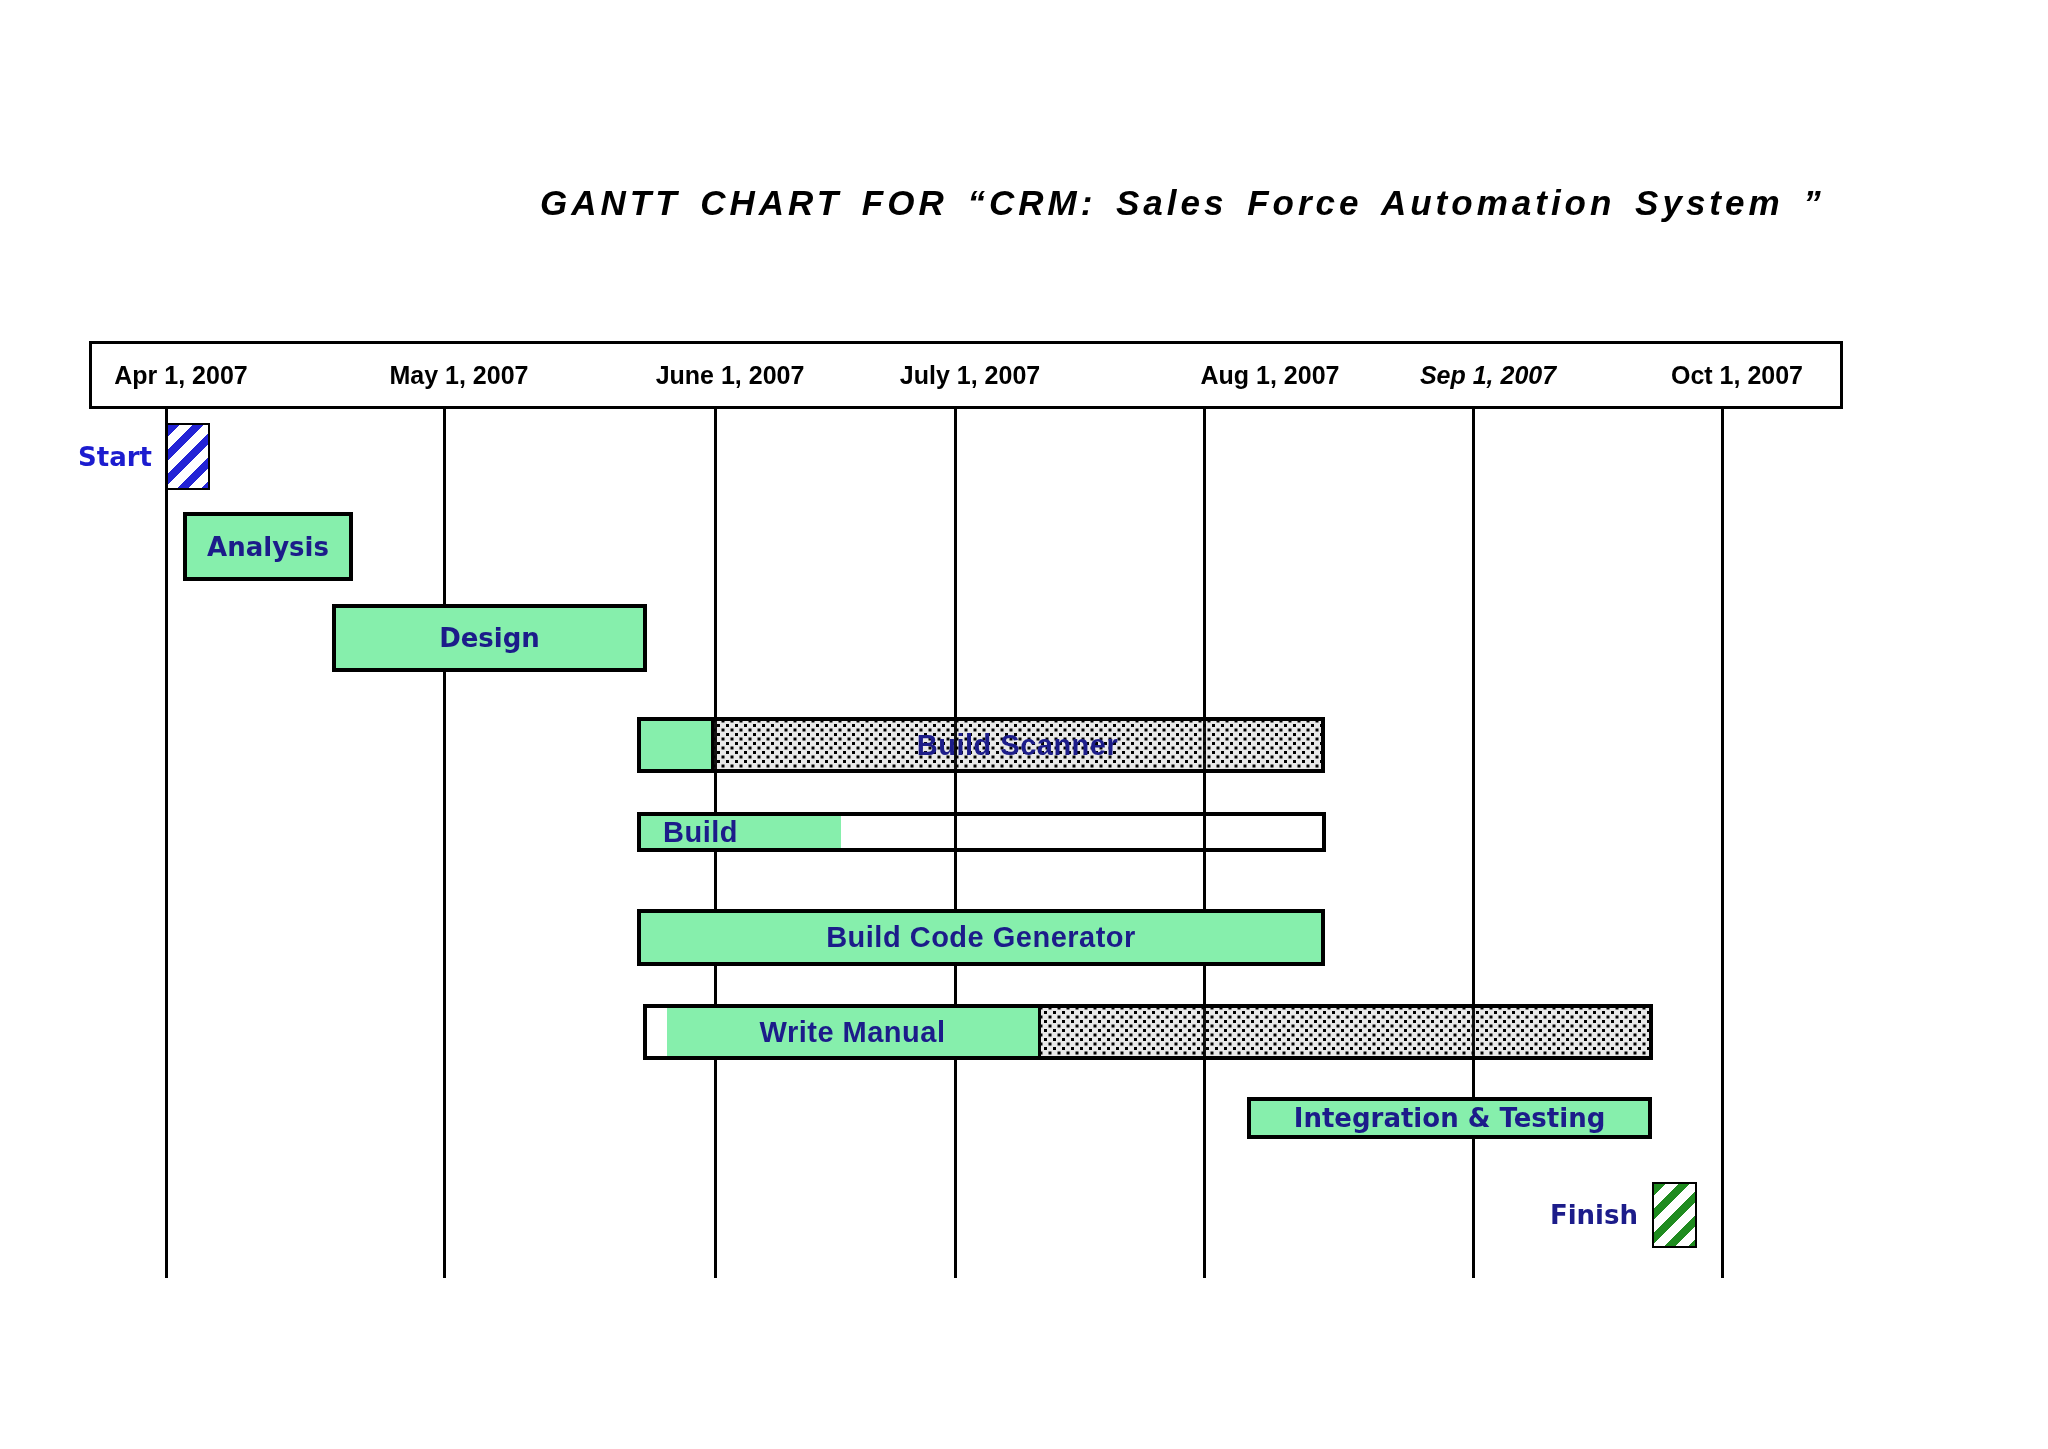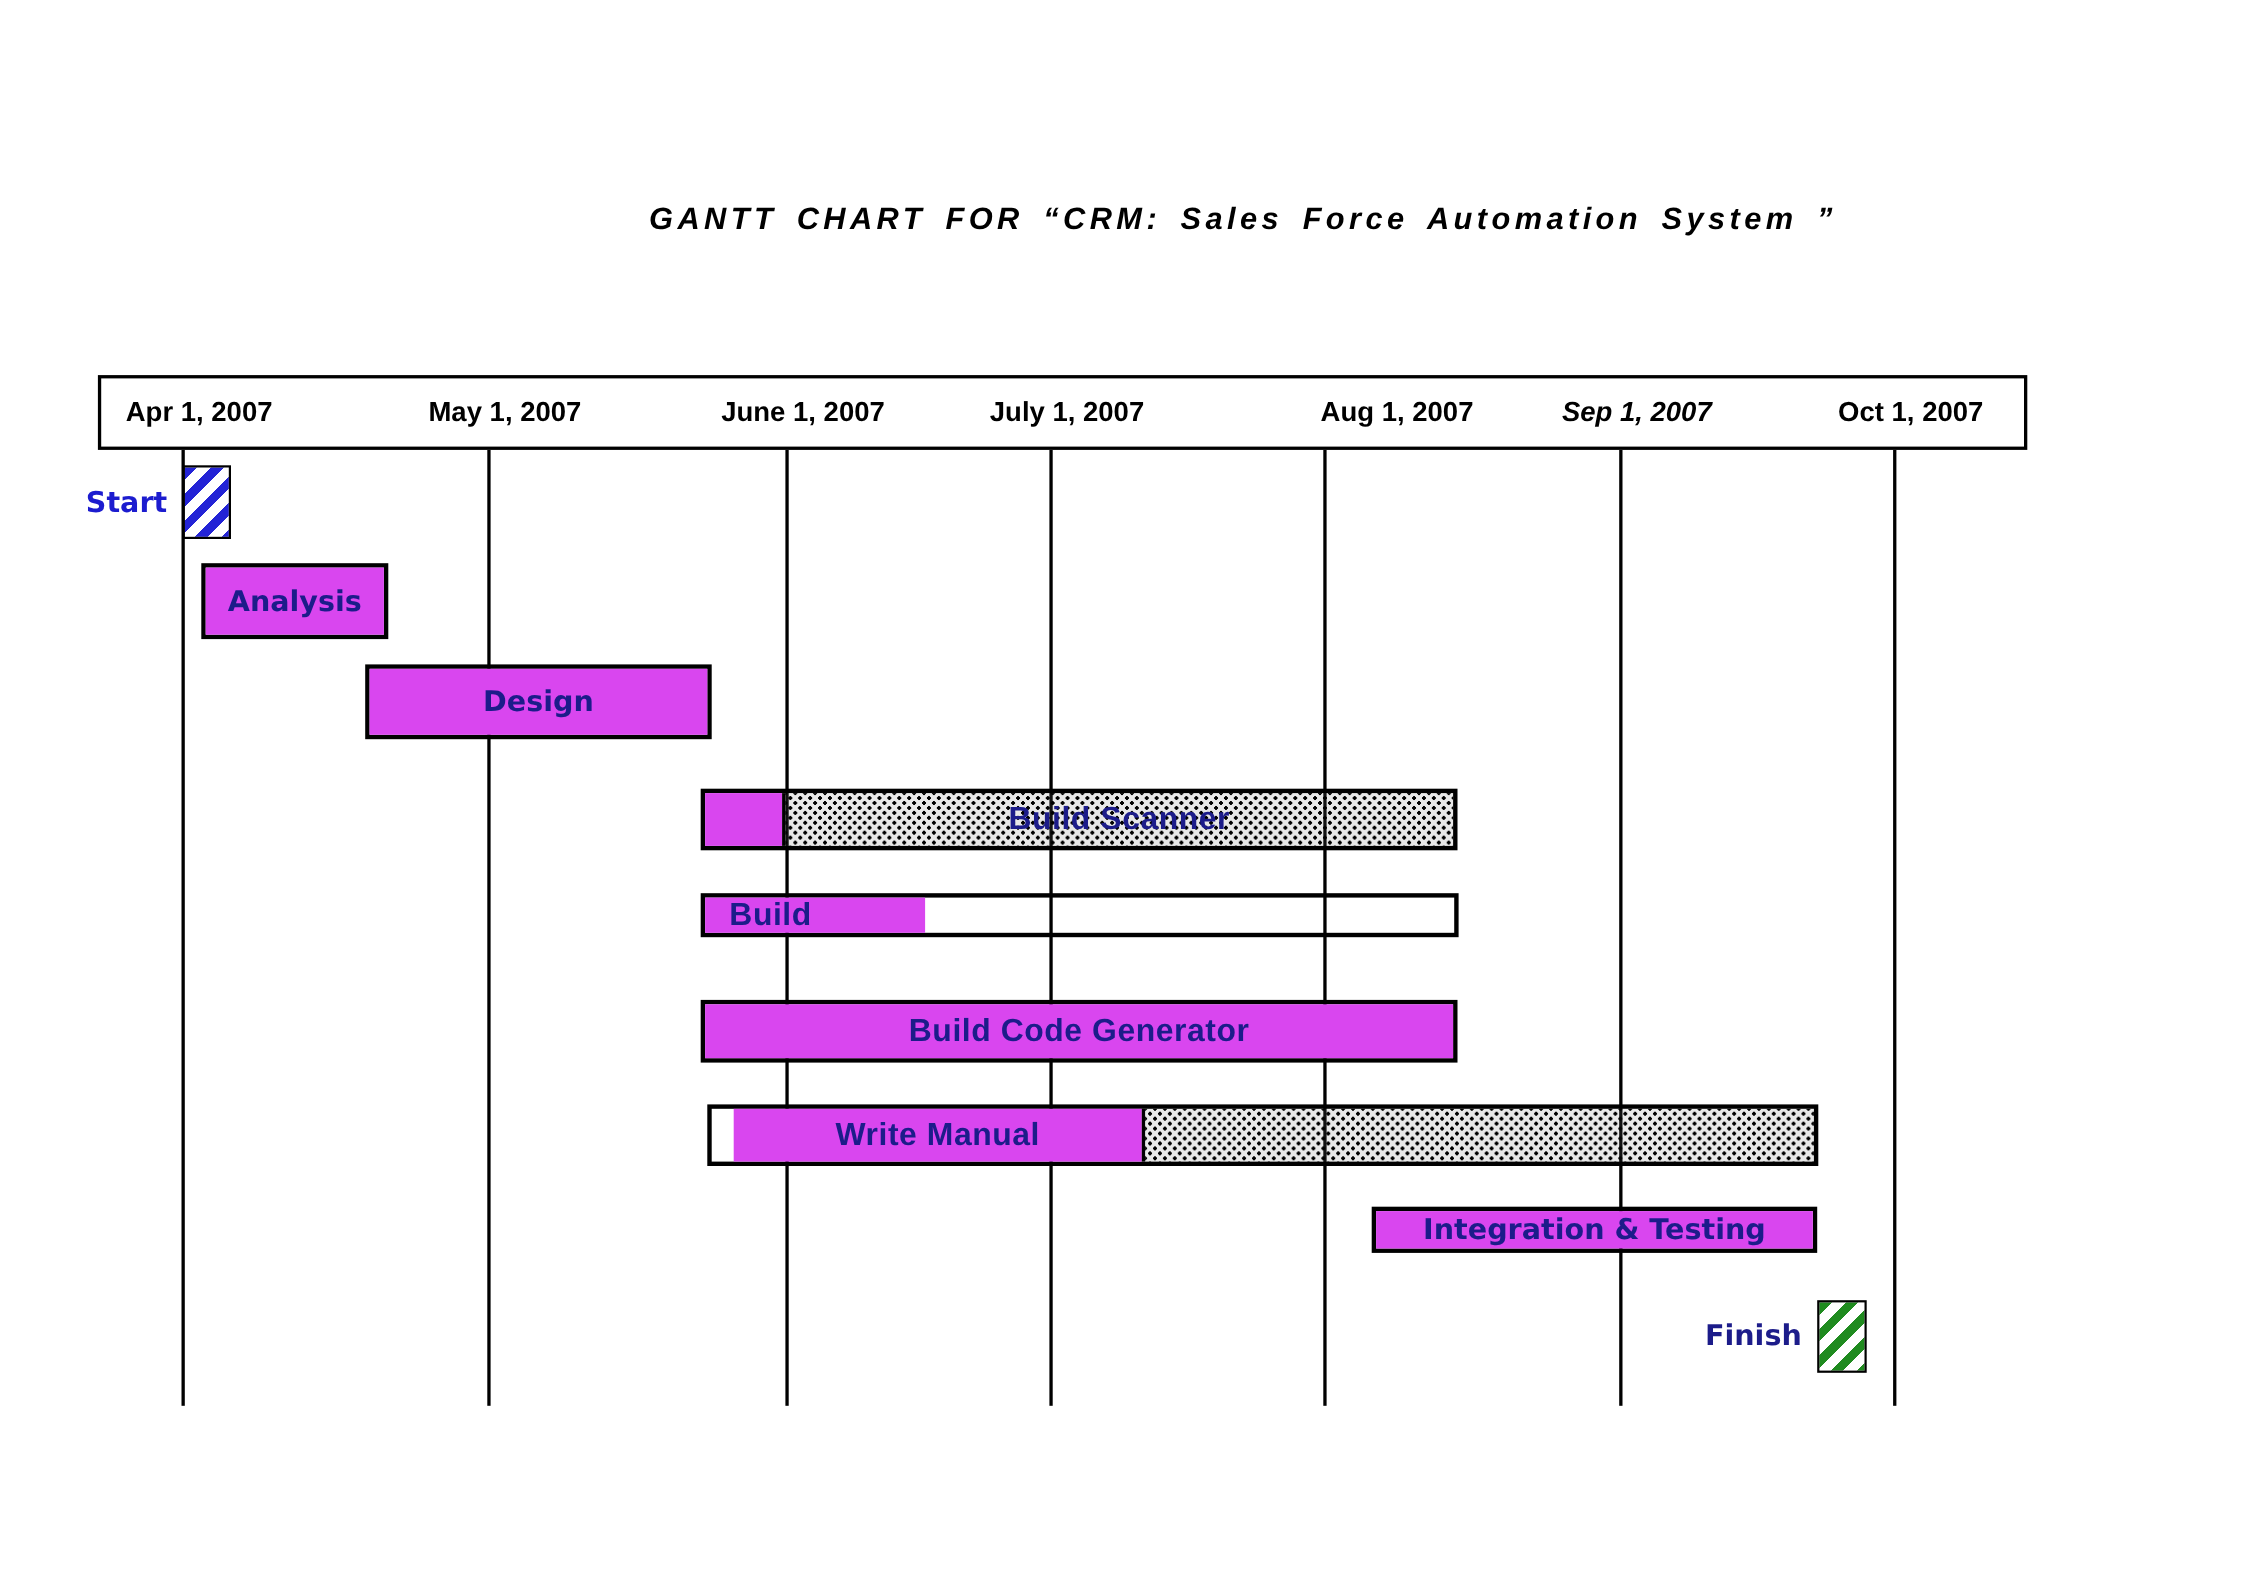--- a/index.html
+++ b/index.html
@@ -3,36 +3,36 @@
 <meta charset="utf-8">
 <style>
   html,body{margin:0;padding:0;}
   body{
     width:2048px;height:1449px;background:#ffffff;position:relative;
     font-family:"Liberation Sans",sans-serif;overflow:hidden;
   }
   .chart-title{
     position:absolute;left:540px;top:183px;width:1180px;text-align:center;
     font-family:"Liberation Sans",sans-serif;font-style:italic;font-weight:bold;
-    font-size:28px;letter-spacing:4px;word-spacing:6px;color:#000;white-space:nowrap;
+    font-size:35px;letter-spacing:4px;word-spacing:6px;color:#000;white-space:nowrap;
   }
   .axis-box{
     position:absolute;box-sizing:border-box;border:3px solid #000;background:#fff;z-index:2;
   }
   .axis-label{
     position:absolute;transform:translateX(-50%);font-weight:bold;font-size:25px;
     color:#000;white-space:nowrap;z-index:3;
   }
   .gridline{position:absolute;width:3px;background:#000;z-index:1;}
   .task-bar{
     position:absolute;box-sizing:border-box;border:4px solid #000;
     display:flex;align-items:stretch;z-index:2;
   }
   .seg{height:100%;display:flex;align-items:center;box-sizing:border-box;overflow:hidden;}
-  .seg.plain{background:#d946ef;}
+  .seg.plain{background:#86efac;}
   .seg.dotted{
     background-color:rgba(110,110,110,0.16);
     background-image:
       radial-gradient(circle,#000 1.5px,rgba(0,0,0,0) 1.7px),
       radial-gradient(circle,#000 1.5px,rgba(0,0,0,0) 1.7px);
     background-size:9px 9px;background-position:0 0,4.5px 4.5px;
   }
   .seg.divided{border-left:3px solid #000;}
   .seg.align-center{justify-content:center;}
   .seg.align-left{justify-content:flex-start;}

